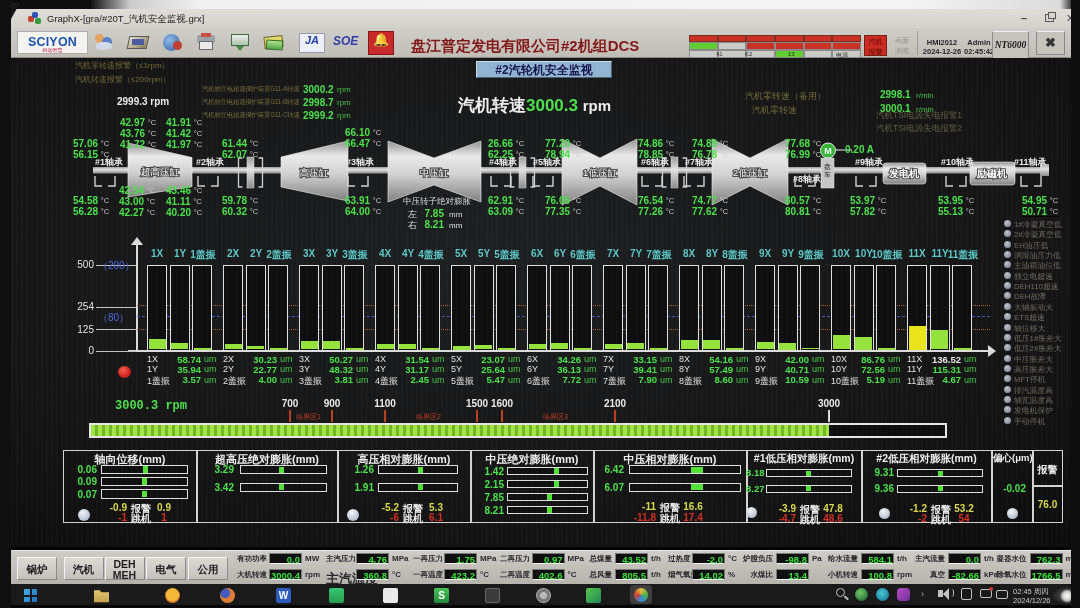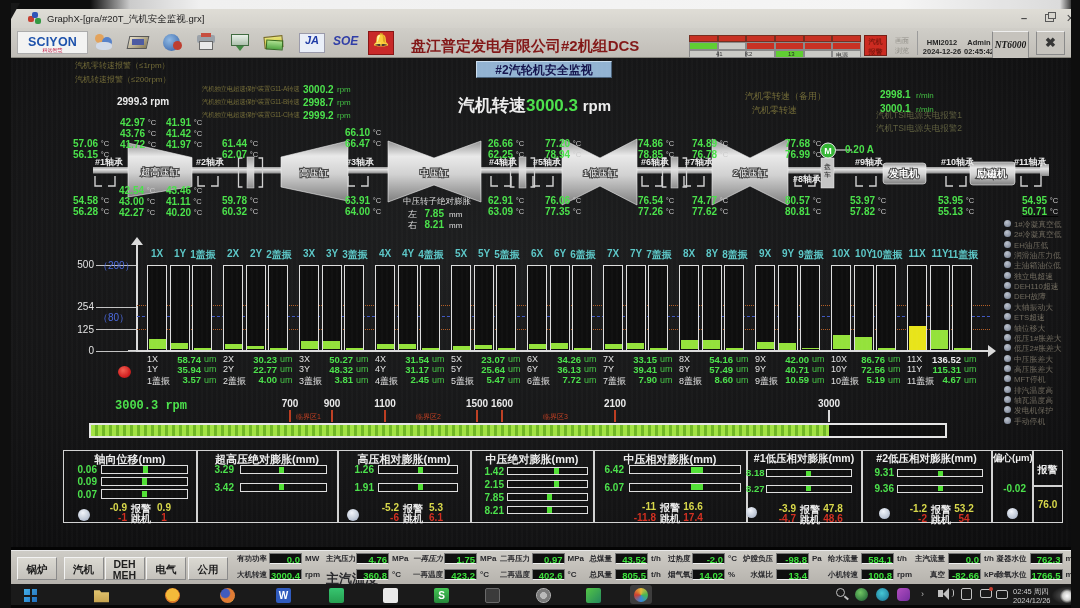--- a/index.html
+++ b/index.html
@@ -644,21 +644,21 @@
 <div class="abs" style="z-index:21;left:305px;top:554.0px;font-size:8px;font-weight:bold;color:#26262a;">MW</div>
 <div class="abs" style="z-index:21;left:237px;top:570.0px;width:29px;text-align:right;font-size:7.5px;font-weight:bold;color:#26262a;white-space:nowrap;">大机转速</div>
 <div class="abs" style="z-index:21;left:269px;top:568.5px;width:33px;height:11.5px;background:#0b0b0b;border:1px solid #777;border-bottom-color:#eee;text-align:right;font-size:9.5px;font-weight:bold;color:#2ce42c;padding-right:1px;line-height:11px;">3000.4</div>
 <div class="abs" style="z-index:21;left:305px;top:570.0px;font-size:8px;font-weight:bold;color:#26262a;">rpm</div>
 <div class="abs" style="z-index:21;left:326px;top:554.0px;width:27px;text-align:right;font-size:7.5px;font-weight:bold;color:#26262a;white-space:nowrap;">主汽压力</div>
 <div class="abs" style="z-index:21;left:356px;top:552.5px;width:33px;height:11.5px;background:#0b0b0b;border:1px solid #777;border-bottom-color:#eee;text-align:right;font-size:9.5px;font-weight:bold;color:#2ce42c;padding-right:1px;line-height:11px;">4.76</div>
 <div class="abs" style="z-index:21;left:392px;top:554.0px;font-size:8px;font-weight:bold;color:#26262a;">MPa</div>
 <div class="abs" style="z-index:21;left:326px;top:570.0px;width:27px;text-align:right;font-size:13px;font-weight:bold;color:#26262a;white-space:nowrap;">主汽温度</div>
 <div class="abs" style="z-index:21;left:356px;top:568.5px;width:33px;height:11.5px;background:#0b0b0b;border:1px solid #777;border-bottom-color:#eee;text-align:right;font-size:9.5px;font-weight:bold;color:#2ce42c;padding-right:1px;line-height:11px;">360.8</div>
 <div class="abs" style="z-index:21;left:392px;top:570.0px;font-size:8px;font-weight:bold;color:#26262a;">°C</div>
-<div class="abs" style="z-index:21;left:413px;top:554.0px;width:28px;text-align:right;font-size:7.5px;font-weight:bold;color:#26262a;white-space:nowrap;font-style:italic;">一再压力</div>
+<div class="abs" style="z-index:21;left:413px;top:554.0px;width:28px;text-align:right;font-size:7.5px;font-weight:bold;color:#26262a;white-space:nowrap;">一再压力</div>
 <div class="abs" style="z-index:21;left:444px;top:552.5px;width:33px;height:11.5px;background:#0b0b0b;border:1px solid #777;border-bottom-color:#eee;text-align:right;font-size:9.5px;font-weight:bold;color:#2ce42c;padding-right:1px;line-height:11px;">1.75</div>
 <div class="abs" style="z-index:21;left:480px;top:554.0px;font-size:8px;font-weight:bold;color:#26262a;">MPa</div>
 <div class="abs" style="z-index:21;left:413px;top:570.0px;width:28px;text-align:right;font-size:7.5px;font-weight:bold;color:#26262a;white-space:nowrap;">一再温度</div>
 <div class="abs" style="z-index:21;left:444px;top:568.5px;width:33px;height:11.5px;background:#0b0b0b;border:1px solid #777;border-bottom-color:#eee;text-align:right;font-size:9.5px;font-weight:bold;color:#2ce42c;padding-right:1px;line-height:11px;">423.2</div>
 <div class="abs" style="z-index:21;left:480px;top:570.0px;font-size:8px;font-weight:bold;color:#26262a;">°C</div>
 <div class="abs" style="z-index:21;left:500px;top:554.0px;width:28.5px;text-align:right;font-size:7.5px;font-weight:bold;color:#26262a;white-space:nowrap;">二再压力</div>
 <div class="abs" style="z-index:21;left:531.5px;top:552.5px;width:33px;height:11.5px;background:#0b0b0b;border:1px solid #777;border-bottom-color:#eee;text-align:right;font-size:9.5px;font-weight:bold;color:#2ce42c;padding-right:1px;line-height:11px;">0.97</div>
 <div class="abs" style="z-index:21;left:567.5px;top:554.0px;font-size:8px;font-weight:bold;color:#26262a;">MPa</div>
 <div class="abs" style="z-index:21;left:500px;top:570.0px;width:28.5px;text-align:right;font-size:7.5px;font-weight:bold;color:#26262a;white-space:nowrap;">二再温度</div>
 <div class="abs" style="z-index:21;left:531.5px;top:568.5px;width:33px;height:11.5px;background:#0b0b0b;border:1px solid #777;border-bottom-color:#eee;text-align:right;font-size:9.5px;font-weight:bold;color:#2ce42c;padding-right:1px;line-height:11px;">402.6</div>

